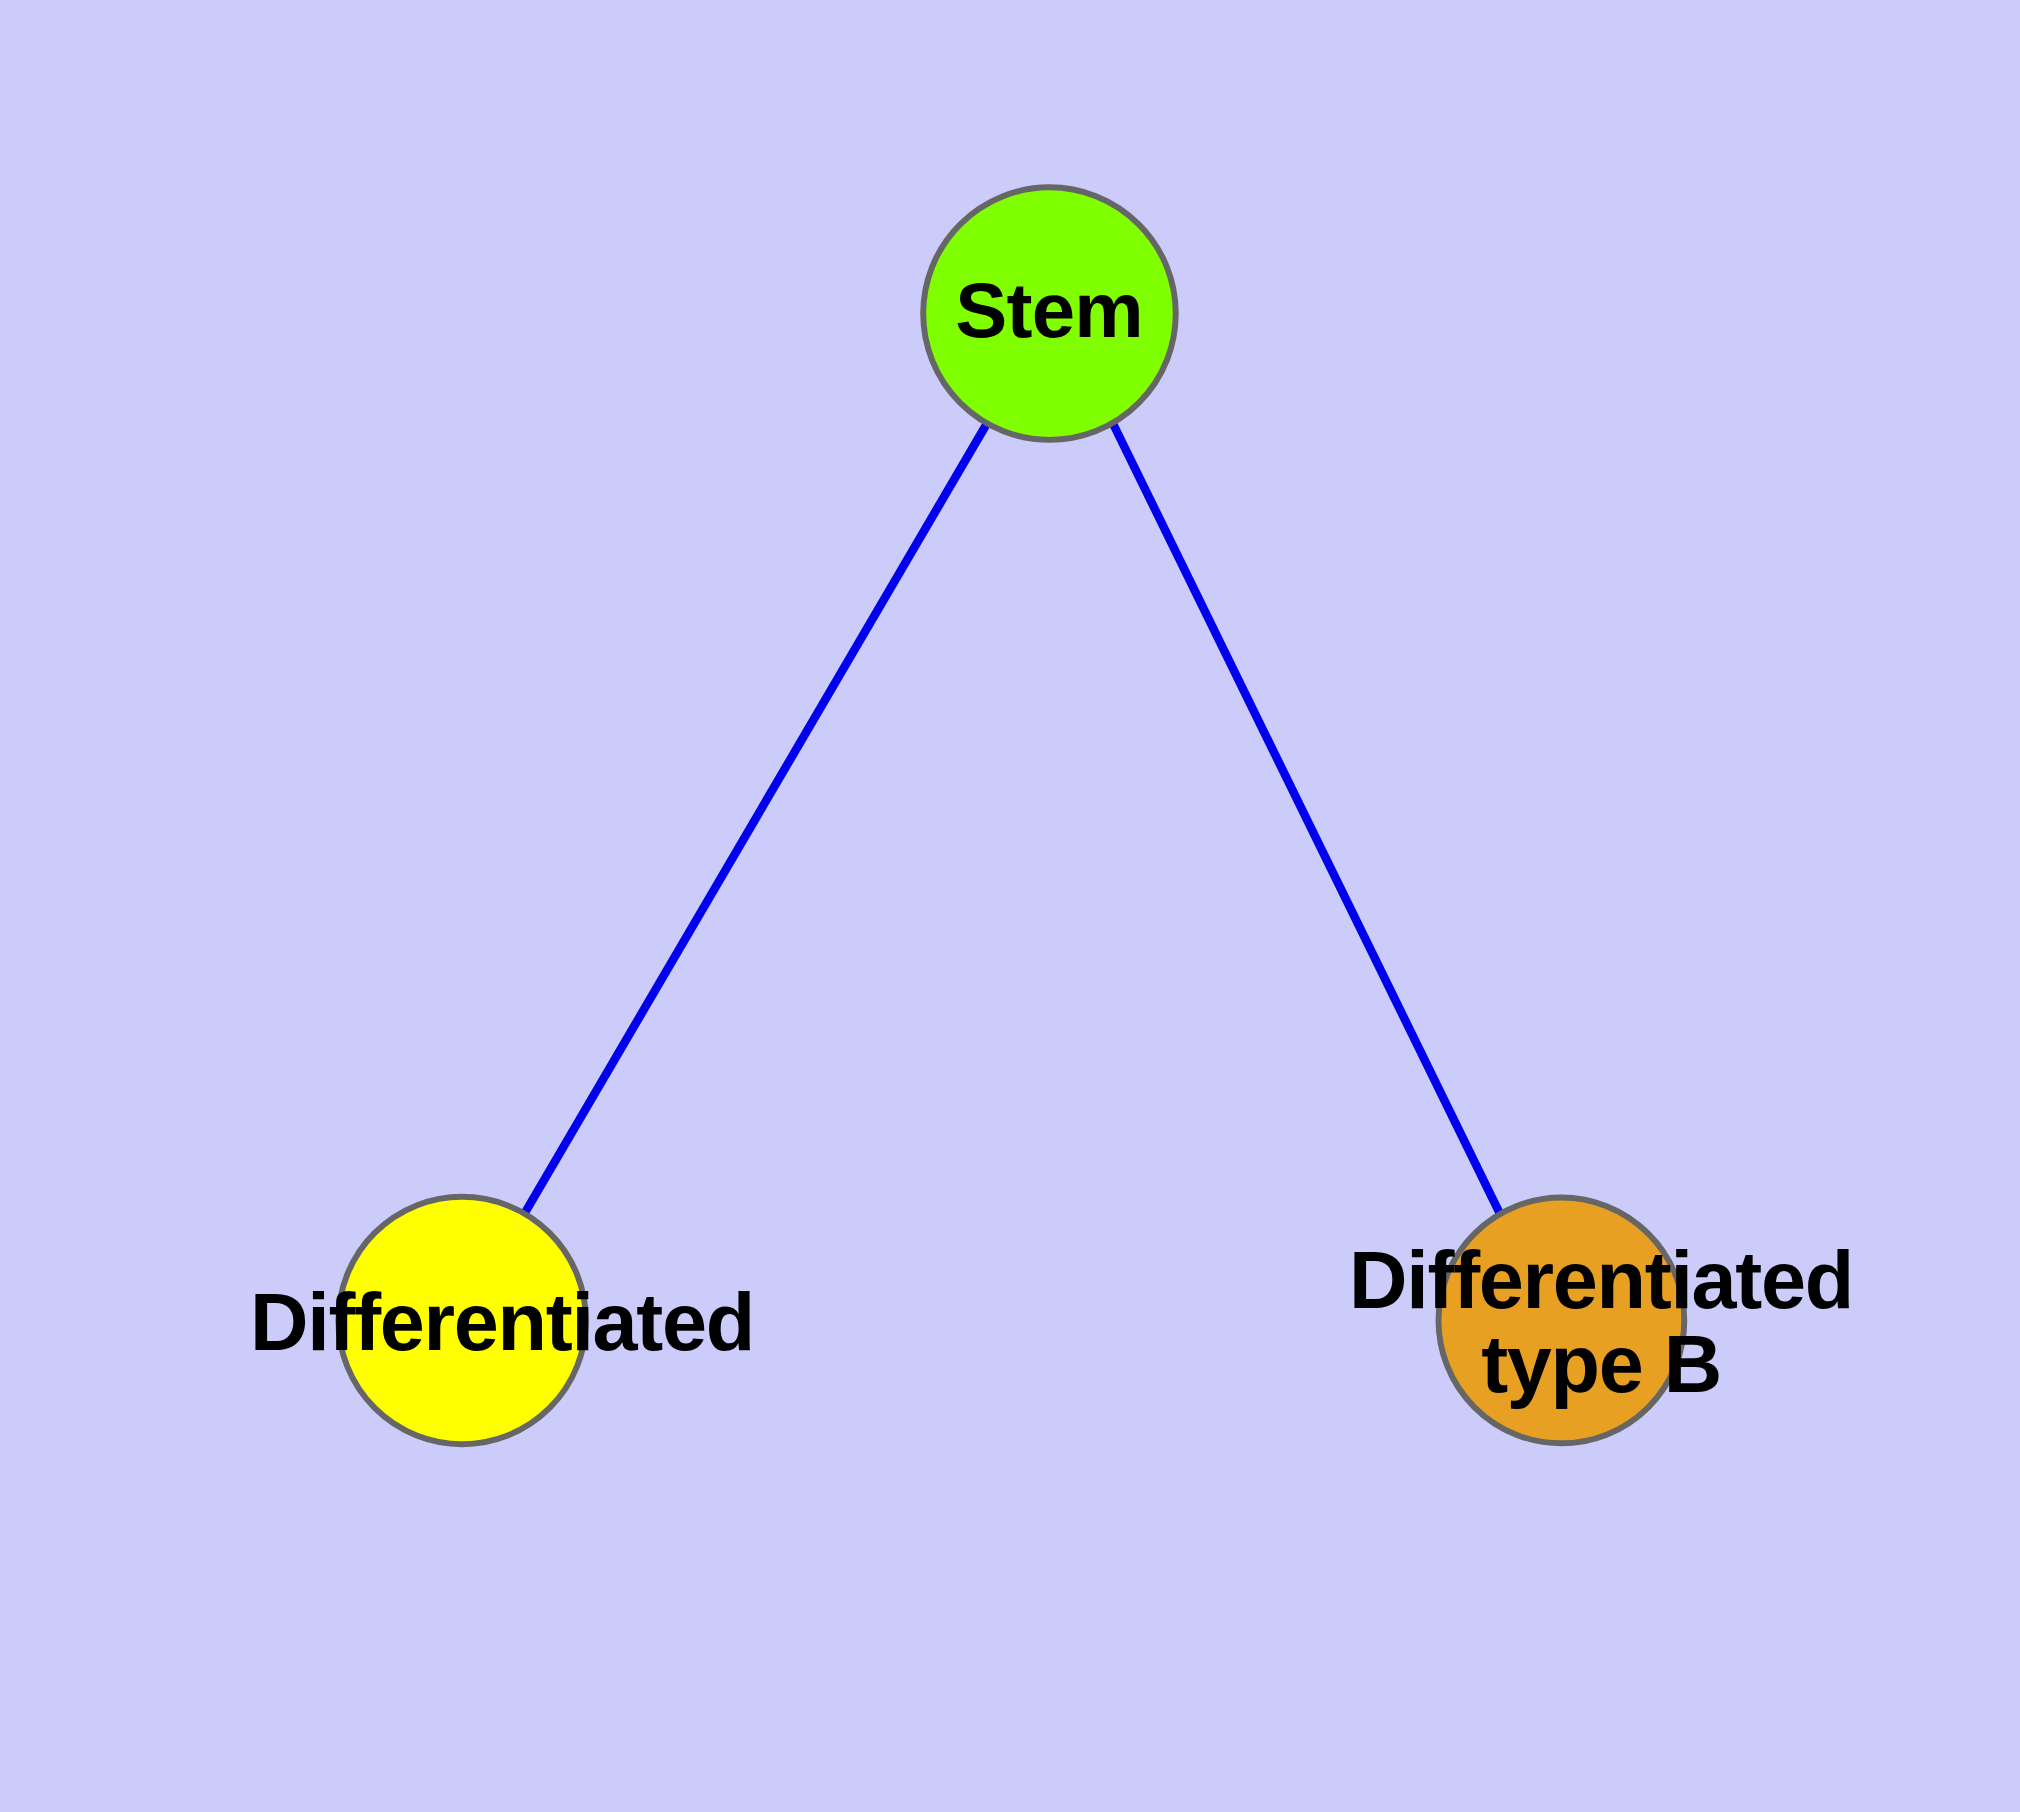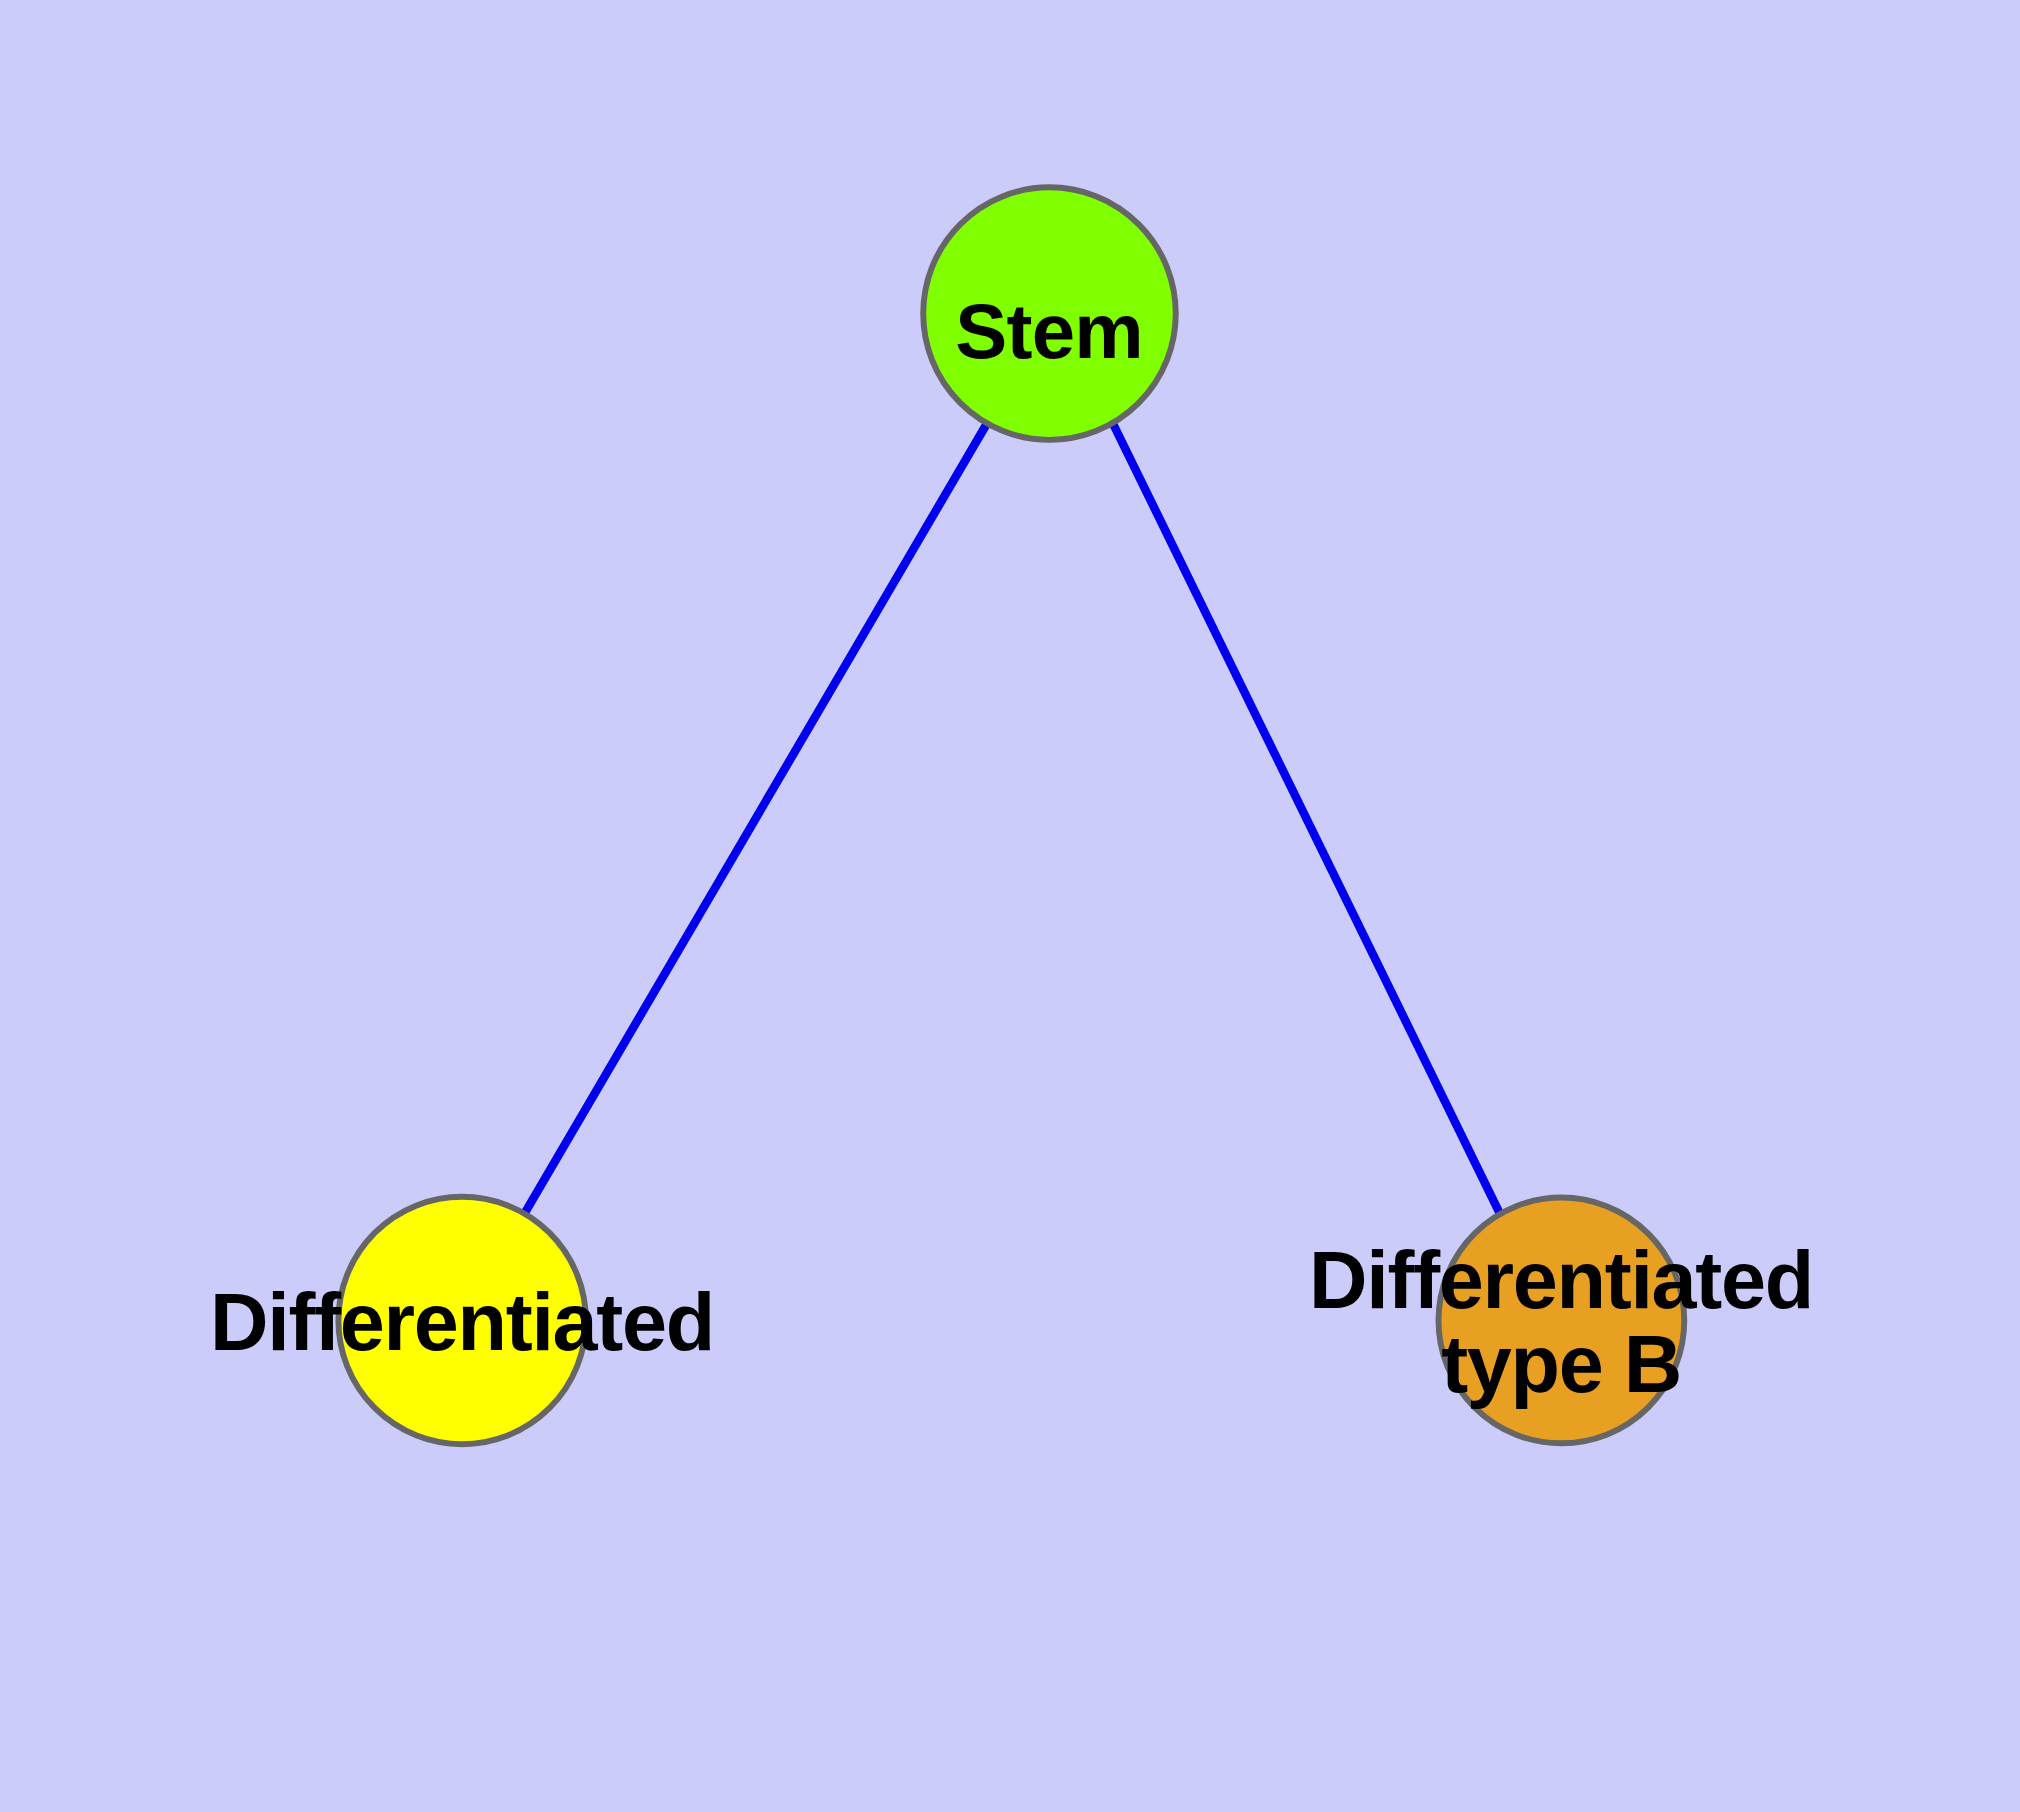--- a/index.html
+++ b/index.html
@@ -33,20 +33,21 @@
     pointer-events: none;
     transform: translate(-50%, -50%);
   }
   .node-label-root {
     font-size: 78px;
     letter-spacing: -0.8px;
   }
   .node-label-leaf {
     font-size: 81px;
     letter-spacing: -1.3px;
+    margin-left: 40px;
   }
 </style>
 </head>
 <body style="background: rgb(204, 204, 250);">
 
 <div id="canvas" style="width: 2021px; height: 1812px; background: rgb(204, 204, 250);">
 
   <svg id="graph-svg" viewBox="0 0 2384 2138" xmlns="http://www.w3.org/2000/svg">
 
     <g>
@@ -54,21 +55,21 @@
       <line x1="1313" y1="500" x2="1769" y2="1431" stroke="#0000ee" stroke-width="10" stroke-linecap="butt"></line>
     </g>
 
     <g>
       <circle cx="1238" cy="370" r="149" fill="#80ff00" stroke="#666666" stroke-width="7"></circle>
       <circle cx="545" cy="1558" r="146" fill="#ffff00" stroke="#666666" stroke-width="7"></circle>
       <circle cx="1842" cy="1558" r="145" fill="#e8a023" stroke="#666666" stroke-width="7"></circle>
     </g>
   </svg>
 
-  <div class="node-label node-label-root" style="left:1049px; top:332px;">
+  <div class="node-label node-label-root" style="left:1049px; top:311px;">
     <span>Stem</span>
   </div>
 
   <div class="node-label node-label-leaf" style="left:462px; top:1322px;">
     <div>Differentiated</div>
   </div>
 
   <div class="node-label node-label-leaf" style="left:1561px; top:1322px;">
     <div>Differentiated</div>
     <div>type B</div>

